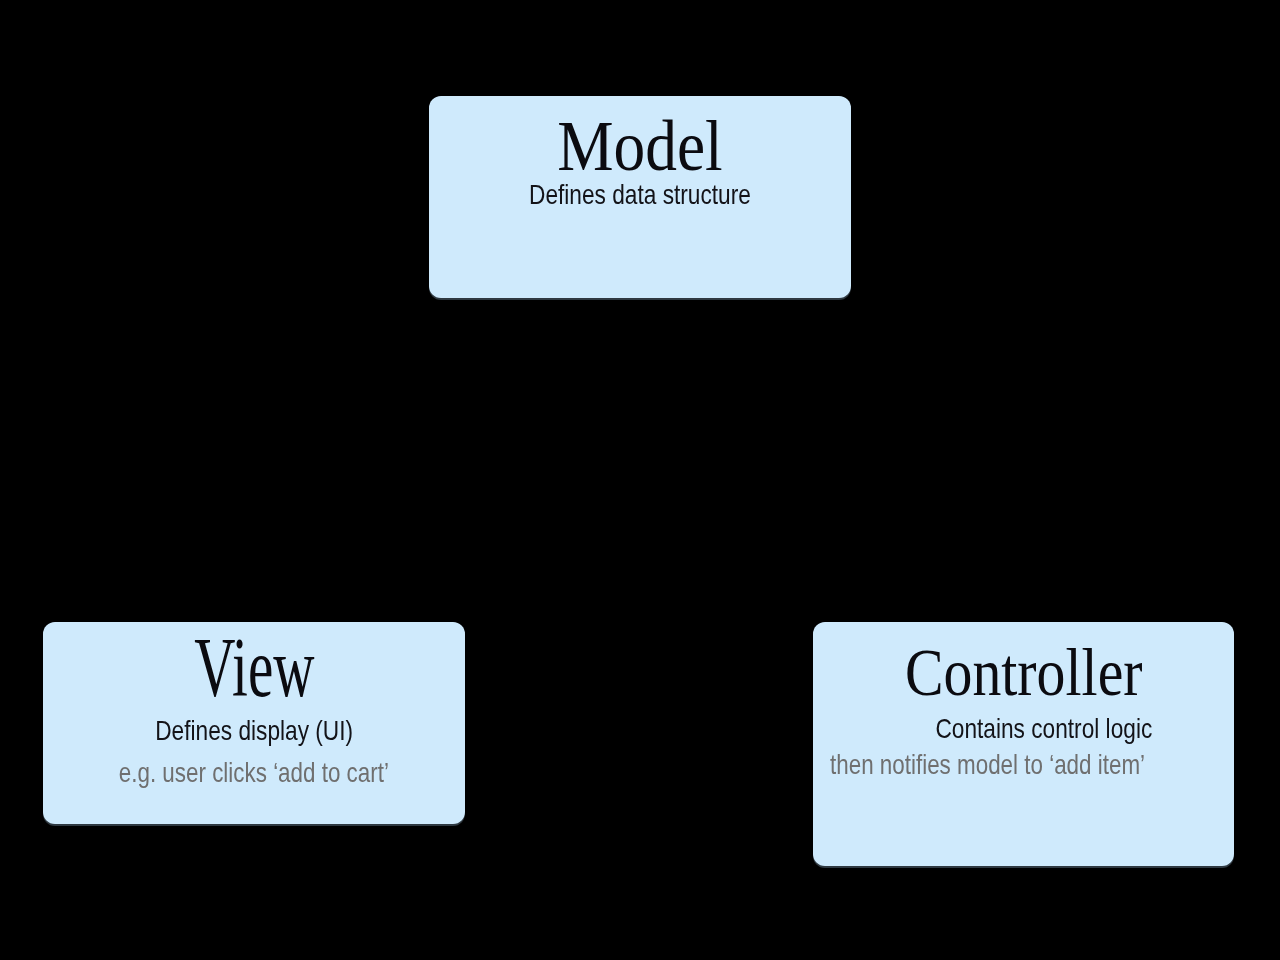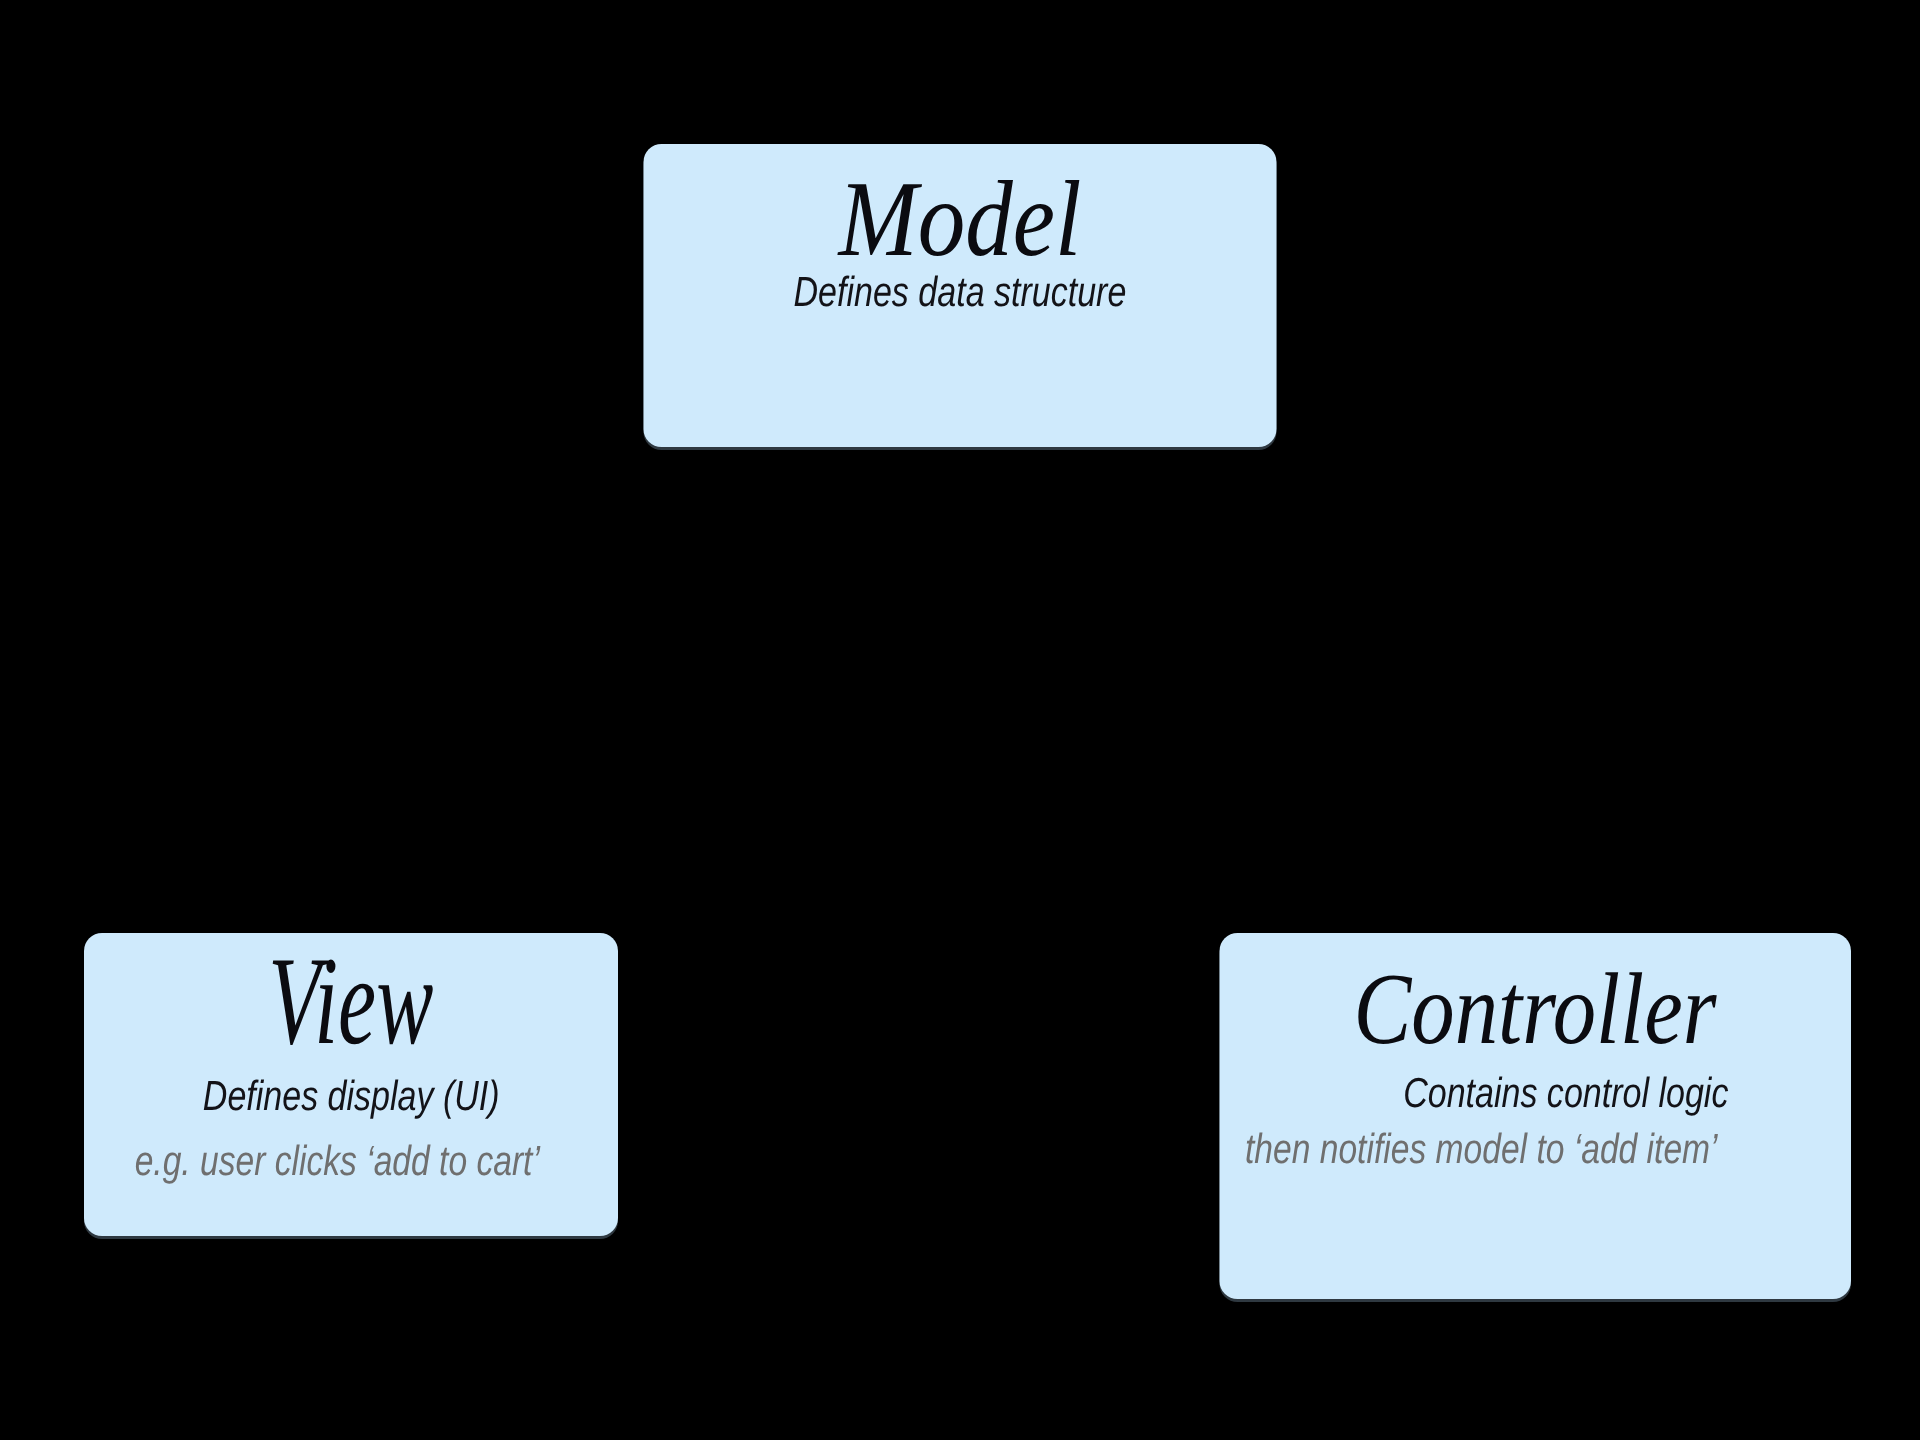--- a/index.html
+++ b/index.html
@@ -15,24 +15,23 @@
     overflow: hidden;
     font-family: "Liberation Sans", sans-serif;
   }
   .node {
     position: absolute;
     background: #cfeafc;
     border-radius: 12px;
     box-shadow: 0 2px 0 rgba(86, 103, 119, 0.55);
     text-align: center;
     color: #0d0d12;
-    font-style: italic;
   }
   #model-node      { left: 429px; top: 96px;  width: 422px; height: 202px; }
-  #view-node       { left: 56px;  top: 622px; width: 356px; height: 202px; }
+  #view-node       { left: 43px;  top: 622px; width: 422px; height: 202px; }
   #controller-node { left: 813px; top: 622px; width: 421px; height: 244px; }
 
   .title { line-height: 1; white-space: nowrap; }
   .title span {
     display: inline-block;
     font-family: "Liberation Serif", serif;
     font-weight: normal;
     color: #0b0b10;
     line-height: 1;
     transform-origin: center top;
@@ -61,21 +60,21 @@
   .ex-line { line-height: 34px; white-space: nowrap; }
   .ex-line span {
     display: inline-block;
     font-size: 28px;
     color: #6f6f6f;
     line-height: 34px;
     transform: scaleX(0.80);
   }
   .ex-left .ex-line { text-align: left; padding-left: 17px; }
   .ex-left .ex-line span { transform-origin: left center; }
-  .ex-center .ex-line { text-align: left; }
+  .ex-center .ex-line { text-align: center; }
   .ex-center .ex-line span { transform-origin: center; }
   #view-node .example { margin-top: 6px; }
 
   #annotation {
     position: absolute;
     left: 112px;
     top: 453px;
     white-space: nowrap;
   }
   #annotation span {

